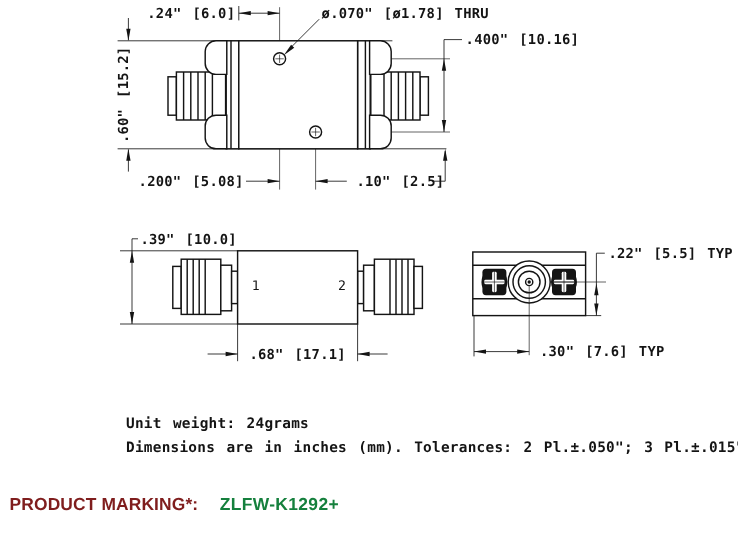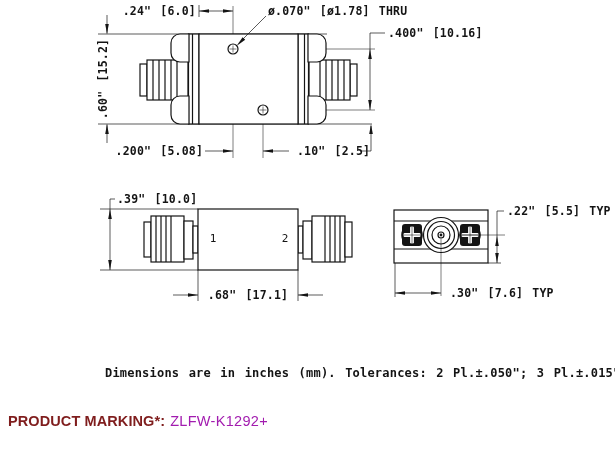--- a/index.html
+++ b/index.html
@@ -10,21 +10,21 @@
             fill:#141414;word-spacing:2px;letter-spacing:0.2px;}
   .port-text{font-family:"DejaVu Sans Mono", monospace;font-size:11px;fill:#141414;}
   .note-line{position:absolute;left:105px;font-family:"DejaVu Sans Mono", monospace;
              font-size:12px;font-weight:bold;color:#141414;letter-spacing:0.2px;word-spacing:2px;
              white-space:nowrap;}
   #note1{top:346px;}
   #note2{top:366px;}
   #marking{position:absolute;left:8px;top:413px;font-family:"Liberation Sans", sans-serif;
            font-size:14.5px;white-space:nowrap;}
   #marking .label{color:#7f1d1d;font-weight:bold;letter-spacing:0.1px;}
-  #marking .value{color:#a21caf;font-weight:normal;margin-left:5px;letter-spacing:0.3px;}
+  #marking .value{color:#15803d;font-weight:bold;margin-left:18px;letter-spacing:0.3px;}
   #footnote{position:absolute;left:8px;top:436px;font-family:"Liberation Sans", sans-serif;
             font-size:9.5px;color:#3d3d3d;white-space:nowrap;}
   .obj{stroke:#141414;stroke-width:1.2;fill:#ffffff;}
   .objf{stroke:#141414;stroke-width:1.2;fill:none;}
   .thin{stroke:#141414;stroke-width:0.7;fill:none;}
   .hair{stroke:#141414;stroke-width:0.55;fill:none;}
   .arr{fill:#141414;stroke:none;}
   .dark{fill:#141414;stroke:none;}
   .wht{fill:#ffffff;stroke:none;}
 </style>
@@ -227,19 +227,20 @@
     <g>
       <line class="thin" x1="395" y1="263" x2="395" y2="297"></line>
       <line class="thin" x1="395" y1="293" x2="441" y2="293"></line>
       <polygon class="arr" points="395,293 405,291.2 405,294.8"></polygon>
       <polygon class="arr" points="441,293 431,291.2 431,294.8"></polygon>
       <text class="cad-text" x="450" y="297" text-anchor="start">.30" [7.6] TYP</text>
     </g>
   </g>
 </svg>
 
+  <div class="note-line" id="note1">Unit weight: 24grams</div>
   <div class="note-line" id="note2">Dimensions are in inches (mm). Tolerances: 2 Pl.±.050"; 3 Pl.±.015"</div>
 
   <div id="marking">
     <span class="label">PRODUCT MARKING*:</span><span class="value">ZLFW-K1292+</span>
   </div>
 
 </div>
 
 </body></html>

